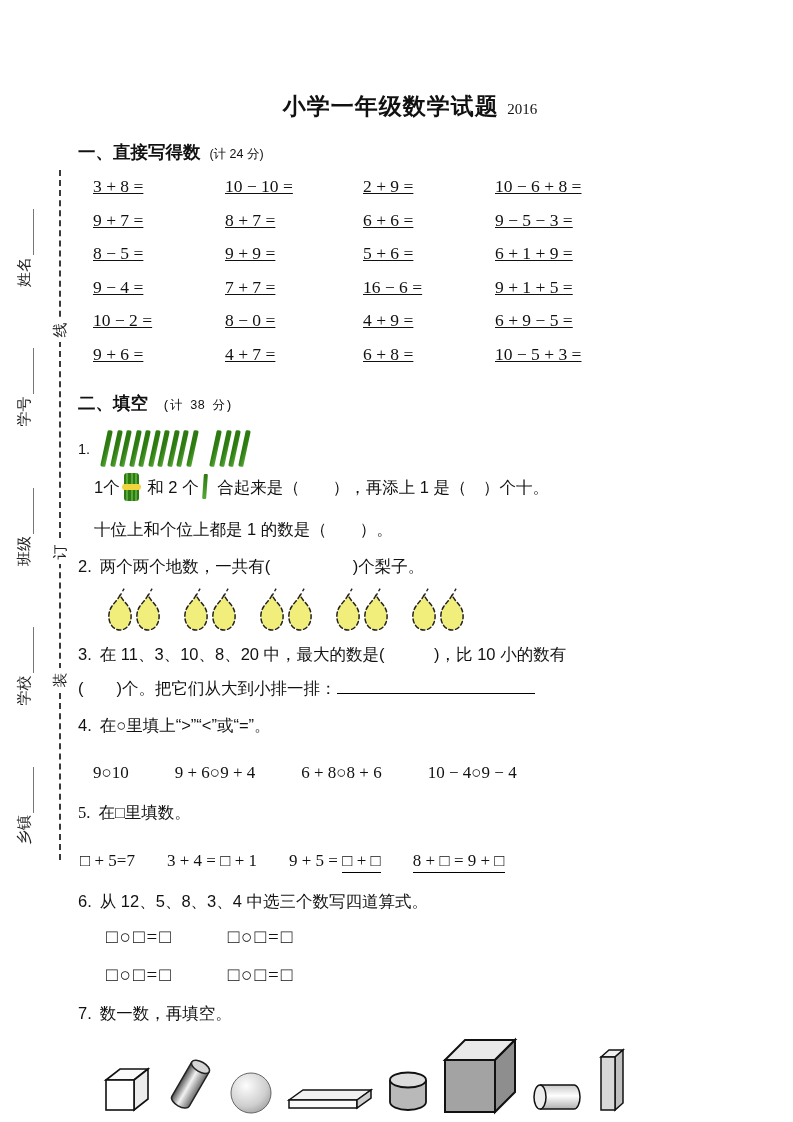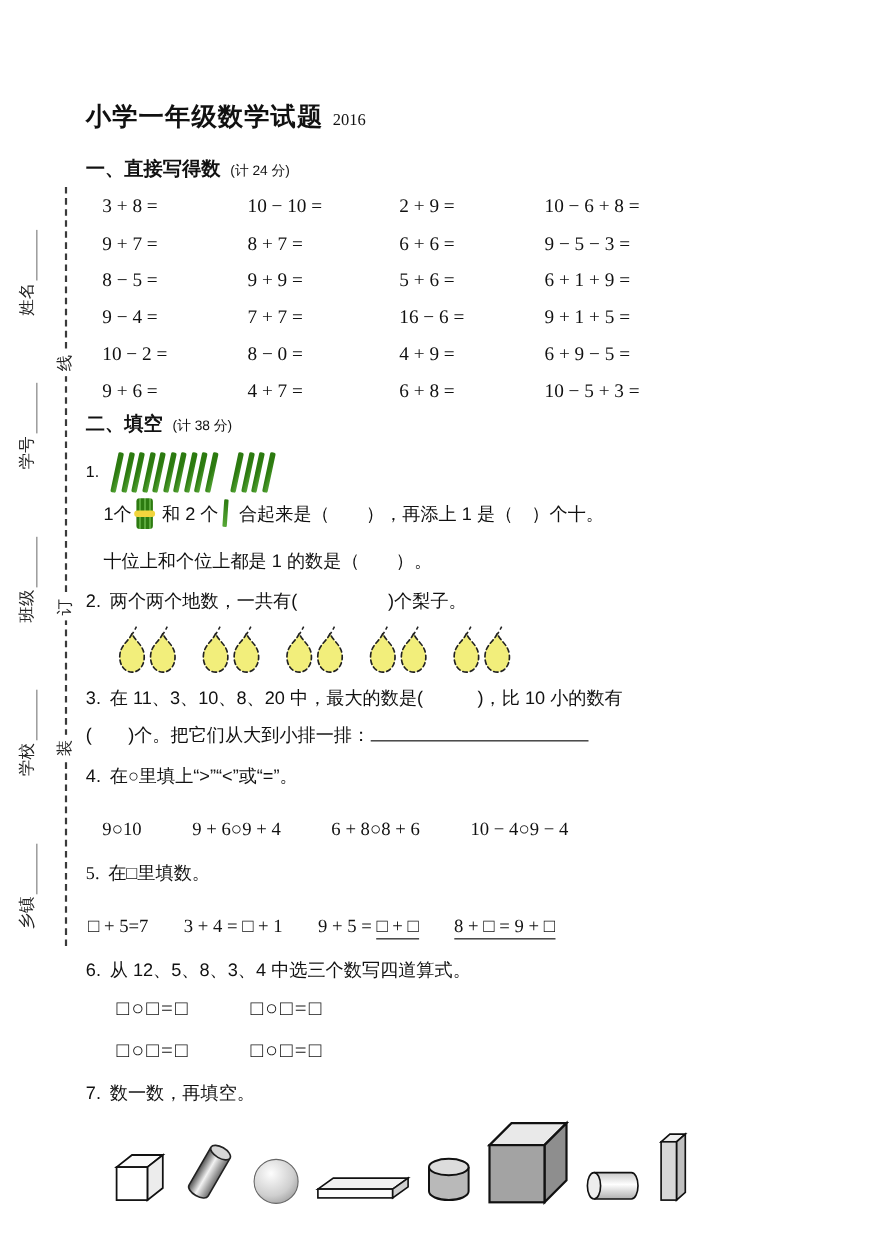--- a/index.html
+++ b/index.html
@@ -18,31 +18,32 @@
   .margin-field { display:inline-flex; align-items:flex-end; }
   .margin-line { display:inline-block; width:46px; border-bottom:1.6px solid #777; height:14px; margin-left:2px; }
   .binding-line { position:absolute; left:59px; top:170px; height:690px; width:0; border-left:2px dashed #3a3a3a; }
   .binding-char {
     position:absolute; left:48px; width:24px; height:24px; line-height:24px; text-align:center;
     background:#fff; transform:rotate(-90deg); font-size:15px; color:#222;
   }
 
   
   .content { position:absolute; left:78px; top:90px; width:664px; }
-  .title-row { margin:0; line-height:32px; }
+  .title-row { text-align:center; margin:0; line-height:32px; }
   .title-main { font-size:23px; font-weight:bold; letter-spacing:1px; }
   .title-year { font-size:15px; font-family:"Liberation Serif", serif; margin-left:4px; }
 
   .sec-head { margin-top:15px; font-size:17.5px; font-weight:bold; line-height:24px; }
   .sec-pts { font-size:12.5px; font-weight:normal; margin-left:4px; }
 
   .arith {
     display:grid; grid-template-columns:132px 138px 132px auto;
     font-family:"Liberation Serif", serif; font-size:17.5px; line-height:33.6px;
     margin:4px 0 0 15px;
+    text-decoration:underline;
   }
 
   .prob { font-size:16.5px; line-height:30px; margin:0; }
   .prob .num { margin-right:8px; }
 
   
   .sticks-row { display:flex; align-items:center; margin-top:8px; min-height:46px; }
   .sticks-row .num { font-size:14.5px; margin-right:14px; }
   .stick-group { display:inline-flex; align-items:center; height:42px; }
   .stick {
@@ -157,21 +158,21 @@
         <div>10 − 2 =</div>
         <div>8 − 0 =</div>
         <div>4 + 9 =</div>
         <div>6 + 9 − 5 =</div>
         <div>9 + 6 =</div>
         <div>4 + 7 =</div>
         <div>6 + 8 =</div>
         <div>10 − 5 + 3 =</div>
       </div>
 
-    <div class="sec-head" style="margin-top:0;">
+    <div class="sec-head" style="margin-top:20px;font-family:Liberation Mono, monospace;">
       <span>二、填空</span>
       <span class="sec-pts">(计 38 分)</span>
     </div>
 
     <div class="sticks-row">
       <span class="num">1.</span>
       <span class="stick-group" id="sticks-a">
           <span class="stick"></span>
           <span class="stick"></span>
           <span class="stick"></span>

